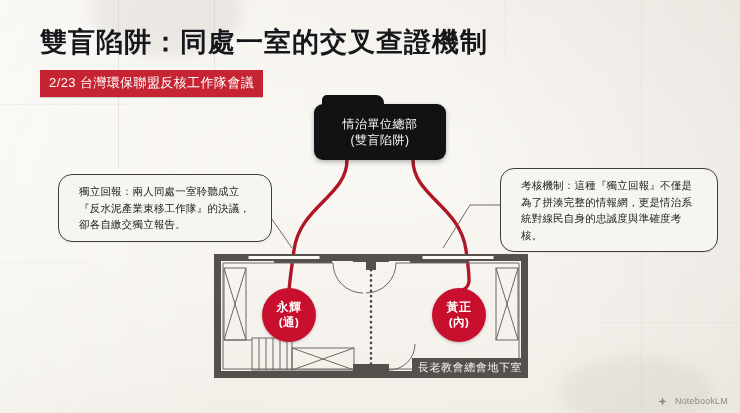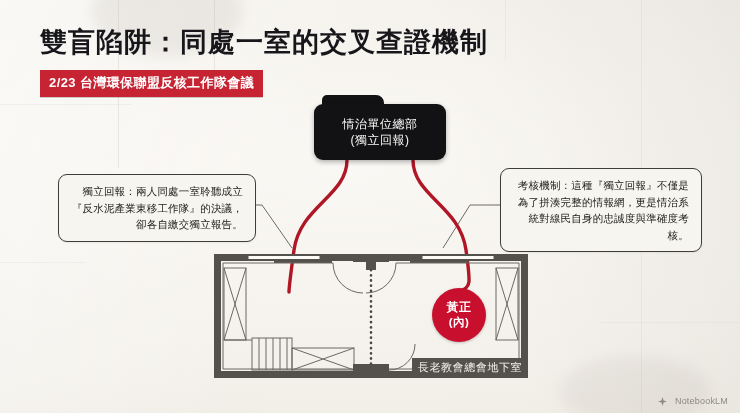--- a/index.html
+++ b/index.html
@@ -26,21 +26,21 @@
   
   .title{
     position:absolute;left:40px;top:24px;
     font-family:"Liberation Serif","DejaVu Serif",serif;
     font-weight:bold;font-size:27px;letter-spacing:1px;
     color:#17161a;white-space:nowrap;
   }
   .badge{
     position:absolute;left:40px;top:70px;
     background:#c62432;color:#ffffff;
-    font-weight:bold;font-size:13px;letter-spacing:.4px;
+    font-weight:normal;font-size:13px;letter-spacing:.4px;
     padding:4px 9px 5px 9px;white-space:nowrap;
     box-shadow:0 1px 0 rgba(0,0,0,.18);
   }
 
   
   .layer{position:absolute;inset:0;}
 
   
   .hq{
     position:absolute;left:314px;top:104px;width:132px;height:56px;
@@ -54,27 +54,26 @@
     position:absolute;left:322px;top:95px;width:62px;height:14px;
     background:#121214;border-radius:5px 8px 0 0;z-index:5;
   }
   .hq-line2{opacity:.97;}
 
   
   .note{
     position:absolute;
     background:#f7f5f0;
     border:1.6px solid #3f3d3a;
-    border-radius:9px;
-    padding:8px 12px;
+    border-radius:14px;
+    padding:8px 20px;
     font-size:10.5px;line-height:1.58;color:#1d1c1a;
     letter-spacing:.2px;
     z-index:7;
     box-shadow:0 1px 2px rgba(0,0,0,.06);
-    text-align:right;
   }
   .note-left{left:58px;top:174px;width:172px;}
   .note-right{left:500px;top:168px;width:176px;}
 
   
   .plan{position:absolute;left:214px;top:254px;width:314px;height:124px;z-index:3;}
 
   
   .agent{
     position:absolute;width:54px;height:54px;border-radius:50%;
@@ -129,21 +128,21 @@
     <path d="M500 205 L470 205 L443 248" fill="none" stroke="#6e6b65" stroke-width="1"></path>
 
     <path d="M347 160 C347 196 300 206 294 250 C289 286 289 286 289 292" fill="none" stroke="#b01626" stroke-width="3.4" stroke-linecap="round"></path>
 
     <path d="M413 160 C413 196 460 206 466 250 C471 286 471 286 459 292" fill="none" stroke="#b01626" stroke-width="3.4" stroke-linecap="round"></path>
   </svg>
 
   <div class="hq-tab"></div>
   <div class="hq">
     <div>情治單位總部</div>
-    <div class="hq-line2">(獨立回報)</div>
+    <div class="hq-line2">(雙盲陷阱)</div>
   </div>
 
   <svg class="plan" viewBox="0 0 314 124">
     <g fill="#54514c">
 
       <rect x="0" y="0" width="314" height="7"></rect>
       <rect x="0" y="0" width="7" height="124"></rect>
       <rect x="307" y="0" width="7" height="124"></rect>
       <rect x="0" y="117" width="314" height="7"></rect>
 
@@ -196,20 +195,24 @@
     <g>
       <rect x="139" y="110" width="36" height="8" fill="#54514c"></rect>
       <path d="M175 116 A26 26 0 0 0 201 90" fill="none" stroke="#6b6862" stroke-width="1"></path>
       <path d="M175 110 L201 110" fill="none" stroke="#6b6862" stroke-width="1" opacity="0"></path>
       <path d="M9 115 L139 115 M175 115 L305 115" fill="none" stroke="#6b6862" stroke-width="1"></path>
     </g>
 
     <path d="M157 16 L157 110" fill="none" stroke="#4b4844" stroke-width="2.6" stroke-linecap="round" stroke-dasharray="0.2 5"></path>
   </svg>
 
+  <div class="agent agent-left">
+    <div>永輝</div>
+    <div class="sub">(通)</div>
+  </div>
   <div class="agent agent-right">
     <div>黃正</div>
     <div class="sub">(內)</div>
   </div>
 
   <div class="room-label">長老教會總會地下室</div>
 
   <div class="note note-left">獨立回報：兩人同處一室聆聽成立『反水泥產業東移工作隊』的決議，卻各自繳交獨立報告。</div>
   <div class="note note-right">考核機制：這種『獨立回報』不僅是為了拼湊完整的情報網，更是情治系統對線民自身的忠誠度與準確度考核。</div>
 

